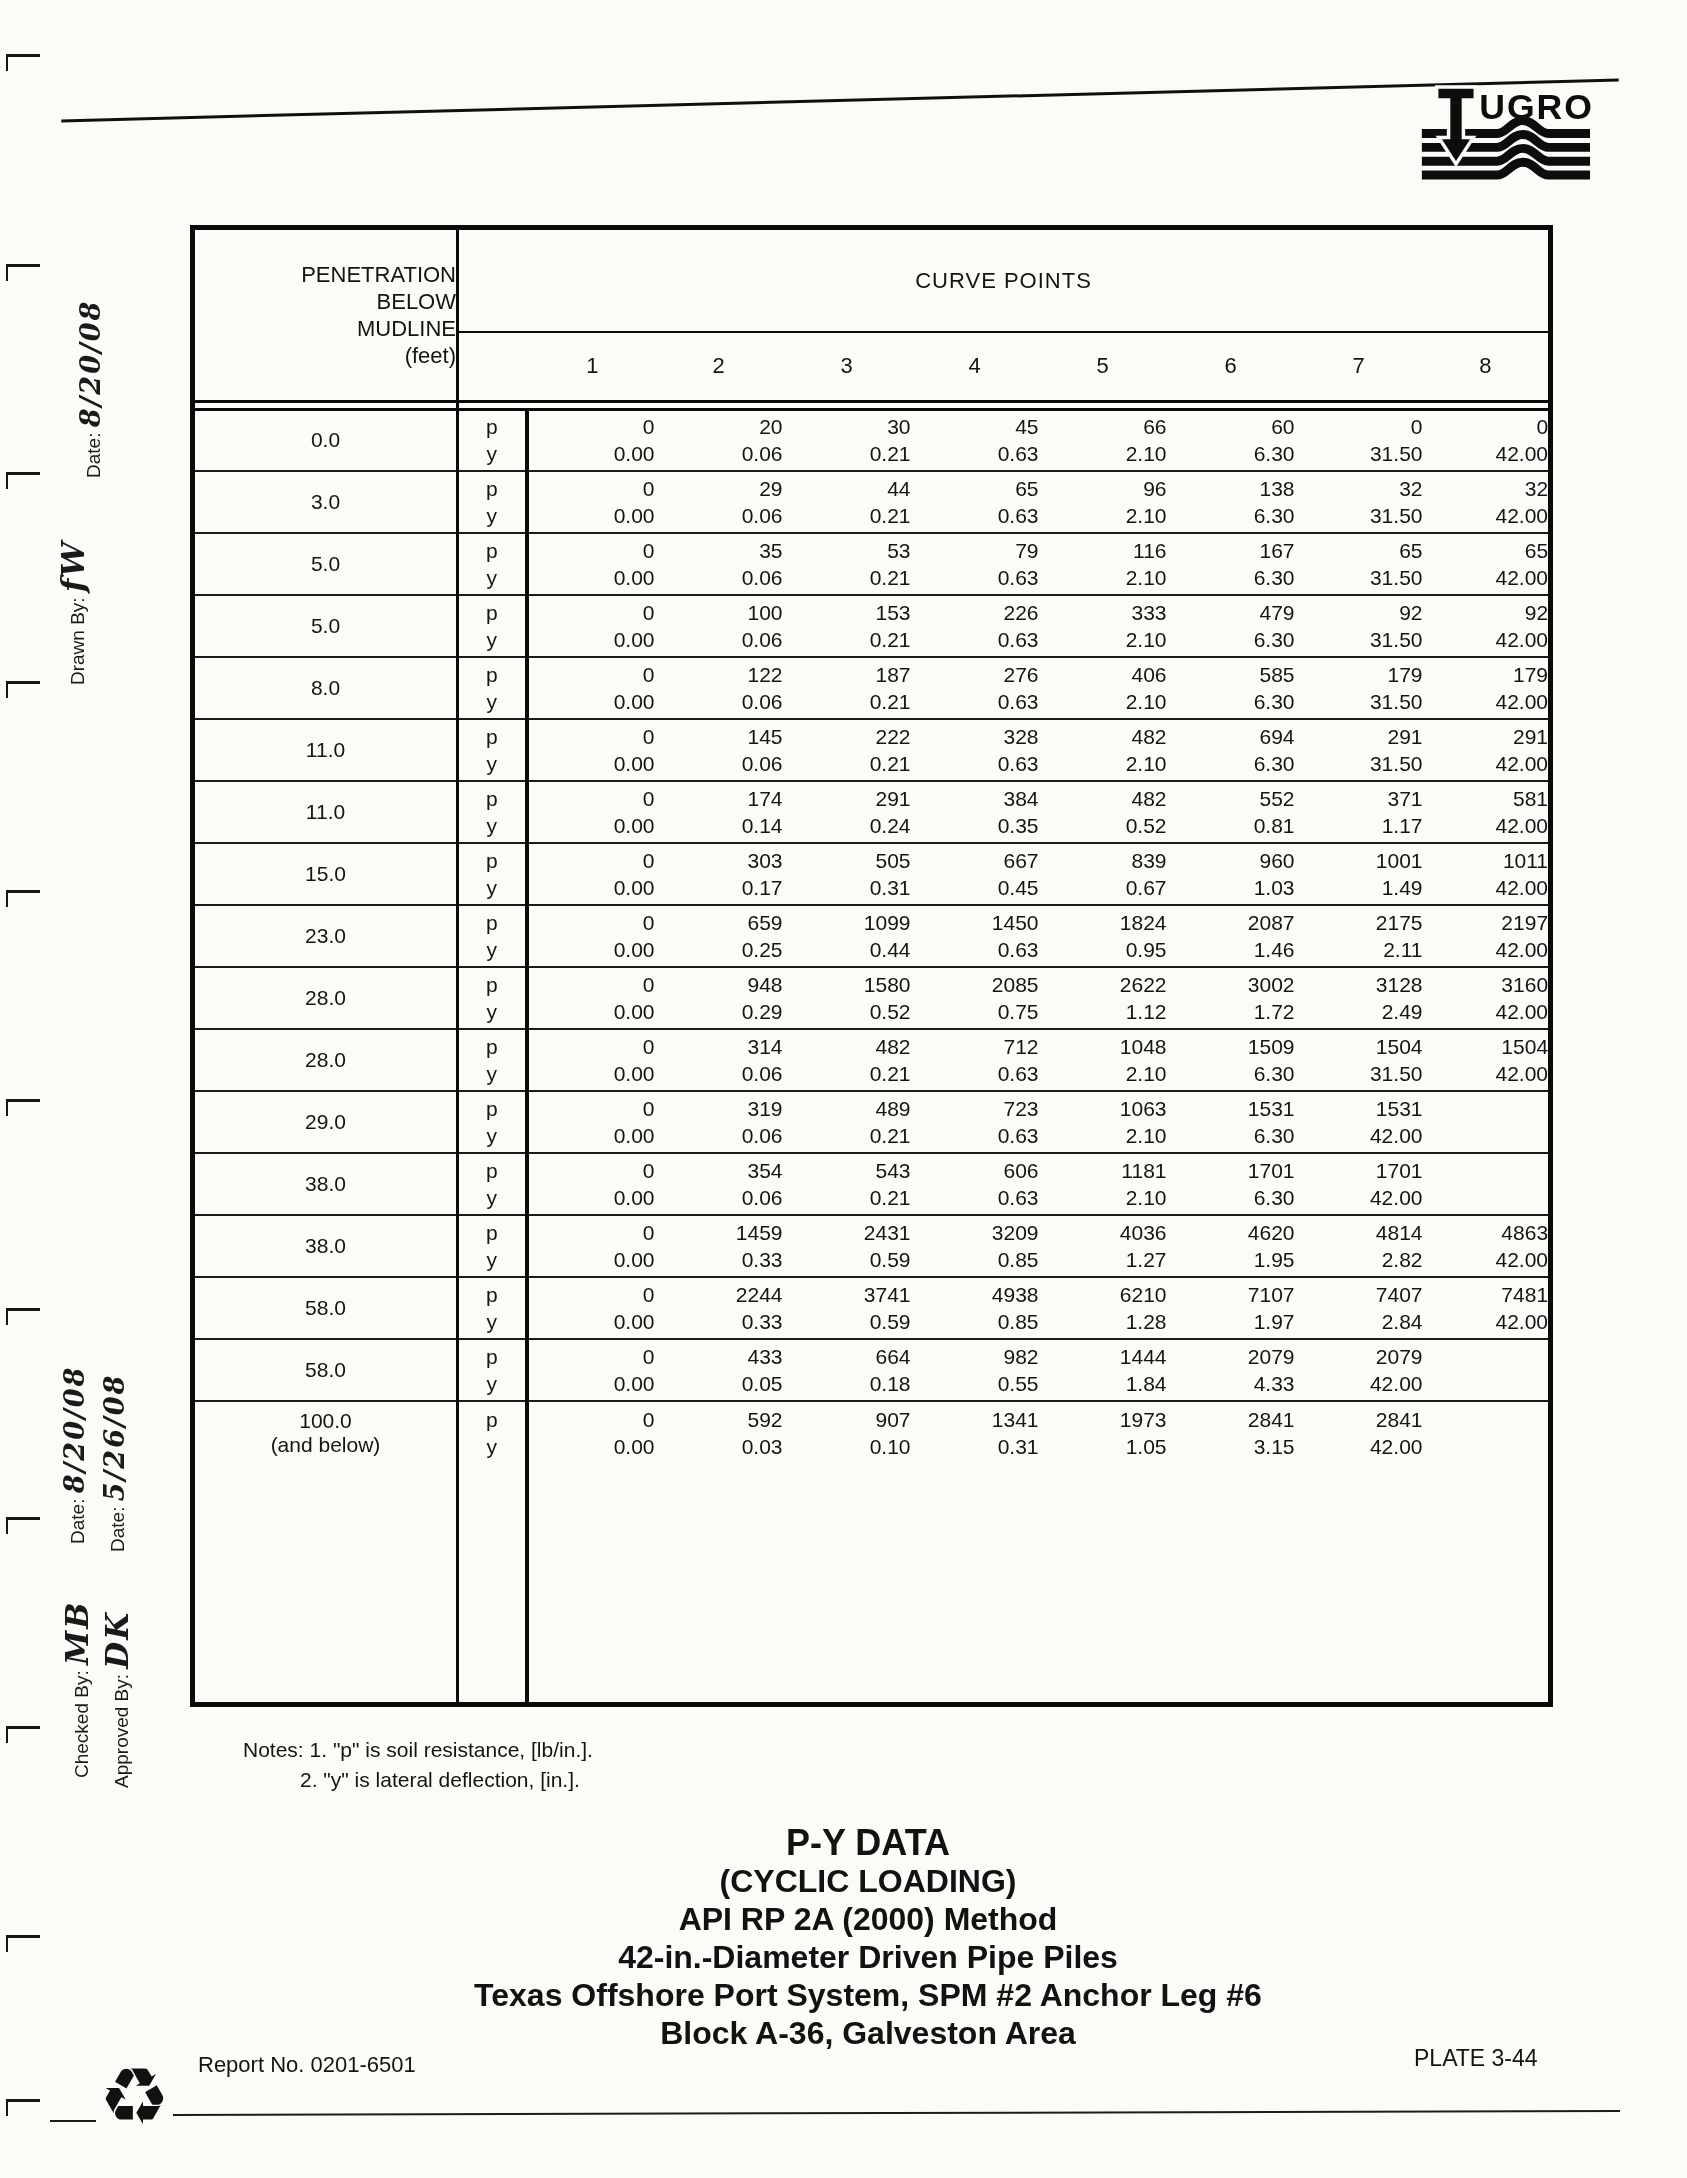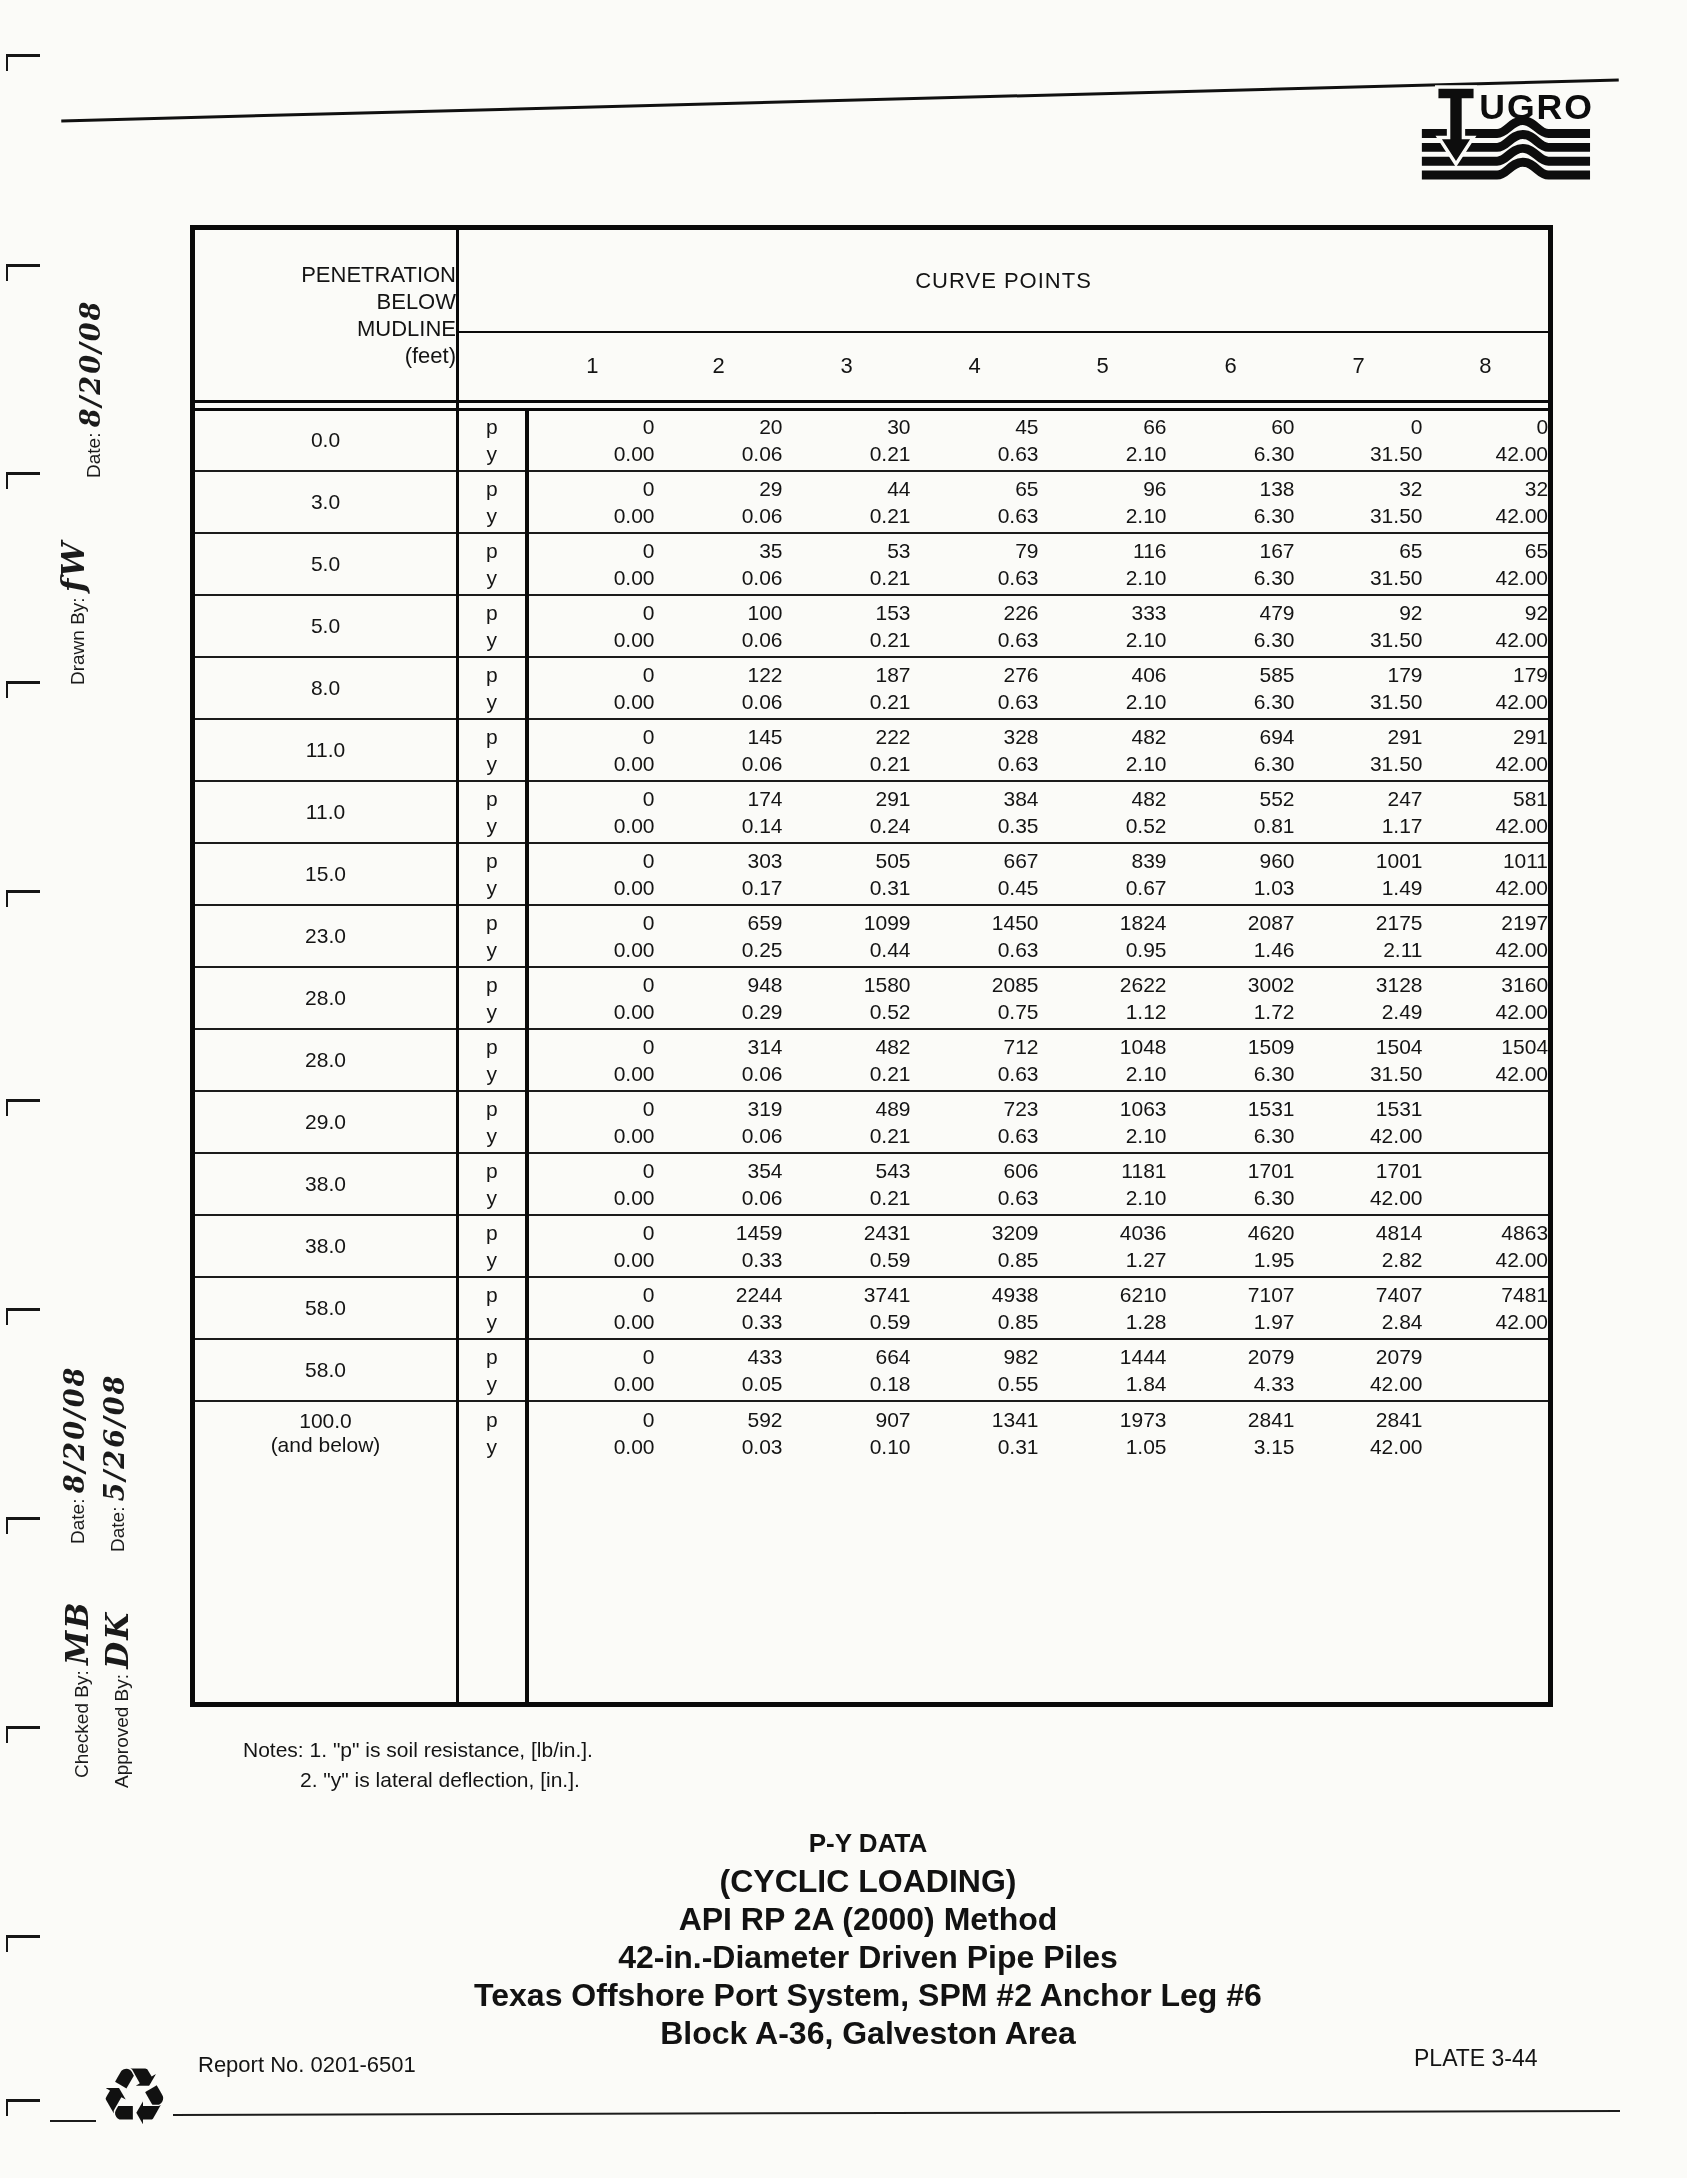--- a/index.html
+++ b/index.html
@@ -36,21 +36,21 @@
   .c-depth { border-right:3px solid #0a0a0a; text-align:center; font-size:21px; line-height:24px; }
   .c-py { border-right:4px solid #0a0a0a; text-align:center; font-size:21px; line-height:27px; }
   .c-val { text-align:right; padding-right:54px; font-size:21px; line-height:27px; }
   tr.filler { height:241px; }
   
   .notes { position:absolute; left:243px; top:1735px; font-size:21px; line-height:30px; color:#141414; }
   .notes .n2 { padding-left:57px; }
   
   .titleblock { position:absolute; left:190px; top:1824px; width:1356px; text-align:center; color:#121212; }
   .titleblock div { font-size:32px; line-height:38px;font-weight:bold; }
-  .titleblock div.t1 { font-size:26px; font-weight:bold; }
+  .titleblock div.t1 { font-size:36px; font-weight:bold; }
   
   .report { position:absolute; left:198px; top:2052px; font-size:22px; }
   .plate { position:absolute; left:1414px; top:2045px; font-size:23px; }
   .recycle { position:absolute; left:99px; top:2057px; font-size:79px; line-height:79px; color:#111; }
 </style>
 </head>
 <body>
 
 <div class="rule-top"></div>
 <div class="rule-bottom"></div>
@@ -404,21 +404,21 @@
         </td>
         <td class="c-val">
           <div>482</div>
           <div>0.52</div>
         </td>
         <td class="c-val">
           <div>552</div>
           <div>0.81</div>
         </td>
         <td class="c-val">
-          <div>247</div>
+          <div>371</div>
           <div>1.17</div>
         </td>
         <td class="c-val">
           <div>581</div>
           <div>42.00</div>
         </td>
       </tr>
       <tr class="data">
         <td class="c-depth">
           <div>15.0</div>

